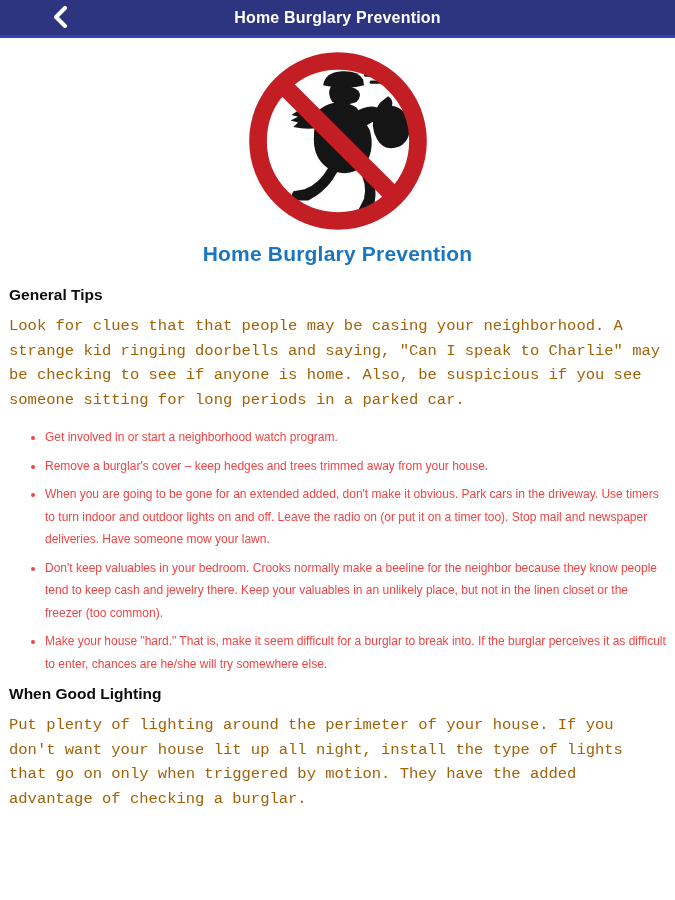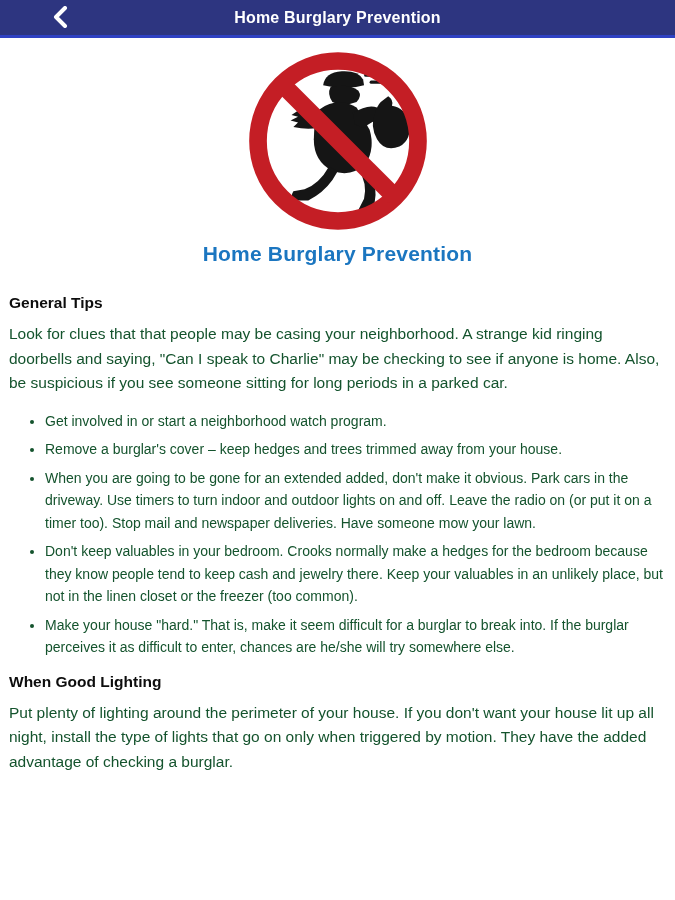--- a/index.html
+++ b/index.html
@@ -45,35 +45,36 @@
   }
   .content {
     padding: 14px 9px 0 9px;
   }
   .content h3 {
     font-size: 15.5px;
     font-weight: bold;
     color: #0d0d0d;
     margin: 20px 0 10px 0;
   }
-  .content h3:first-child { margin-top: 14px; }
+  .content h3:first-child { margin-top: 6px; }
   .content p {
     font-size: 15.5px;
     line-height: 24.5px;
-    color: #14532d;
+    color: #a16207;
+    font-family: Liberation Mono, monospace;
   }
   .content ul {
     margin: 14px 0 10px 0;
     padding-left: 36px;
   }
   .content li {
-    font-size: 14px;
+    font-size: 12px;
     line-height: 22.5px;
     margin-bottom: 6px;
-    color: #14532d;
+    color: #ef4444;
   }
 </style>
 </head>
 <body>
 
 <header class="app-header">
   <div class="back-btn">
     <span>
       <svg width="16" height="22" viewBox="0 0 16 22">
         <polyline points="13,2 4,11 13,20" fill="none" stroke="#ffffff" stroke-width="4" stroke-linecap="round" stroke-linejoin="round"></polyline>
@@ -116,21 +117,21 @@
 <h2 class="page-title">Home Burglary Prevention</h2>
 
 <main class="content">
   <section>
     <h3>General Tips</h3>
     <p>Look for clues that that people may be casing your neighborhood. A strange kid ringing doorbells and saying, "Can I speak to Charlie" may be checking to see if anyone is home. Also, be suspicious if you see someone sitting for long periods in a parked car.</p>
     <ul>
       <li>Get involved in or start a neighborhood watch program.</li>
       <li>Remove a burglar's cover – keep hedges and trees trimmed away from your house.</li>
       <li>When you are going to be gone for an extended added, don't make it obvious. Park cars in the driveway. Use timers to turn indoor and outdoor lights on and off. Leave the radio on (or put it on a timer too). Stop mail and newspaper deliveries. Have someone mow your lawn.</li>
-      <li>Don't keep valuables in your bedroom. Crooks normally make a hedges for the bedroom because they know people tend to keep cash and jewelry there. Keep your valuables in an unlikely place, but not in the linen closet or the freezer (too common).</li>
+      <li>Don't keep valuables in your bedroom. Crooks normally make a beeline for the neighbor because they know people tend to keep cash and jewelry there. Keep your valuables in an unlikely place, but not in the linen closet or the freezer (too common).</li>
       <li>Make your house "hard." That is, make it seem difficult for a burglar to break into. If the burglar perceives it as difficult to enter, chances are he/she will try somewhere else.</li>
     </ul>
   </section>
 
   <section>
   </section>
 
   <section>
     <h3>When Good Lighting</h3>
     <p>Put plenty of lighting around the perimeter of your house. If you don't want your house lit up all night, install the type of lights that go on only when triggered by motion. They have the added advantage of checking a burglar.</p>

